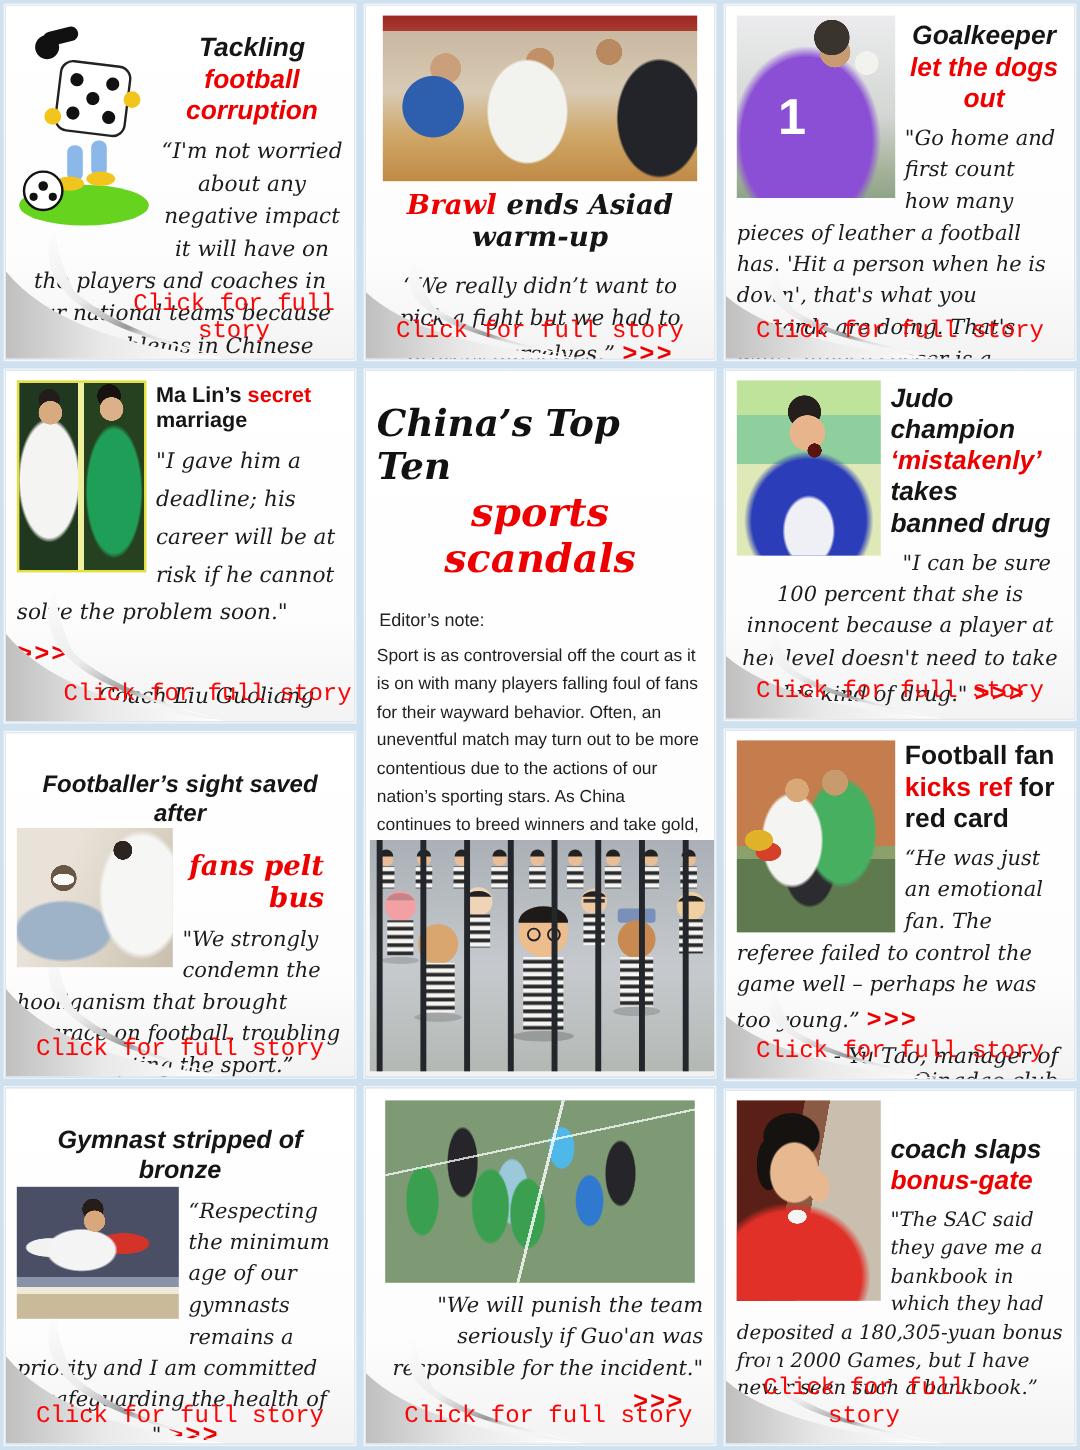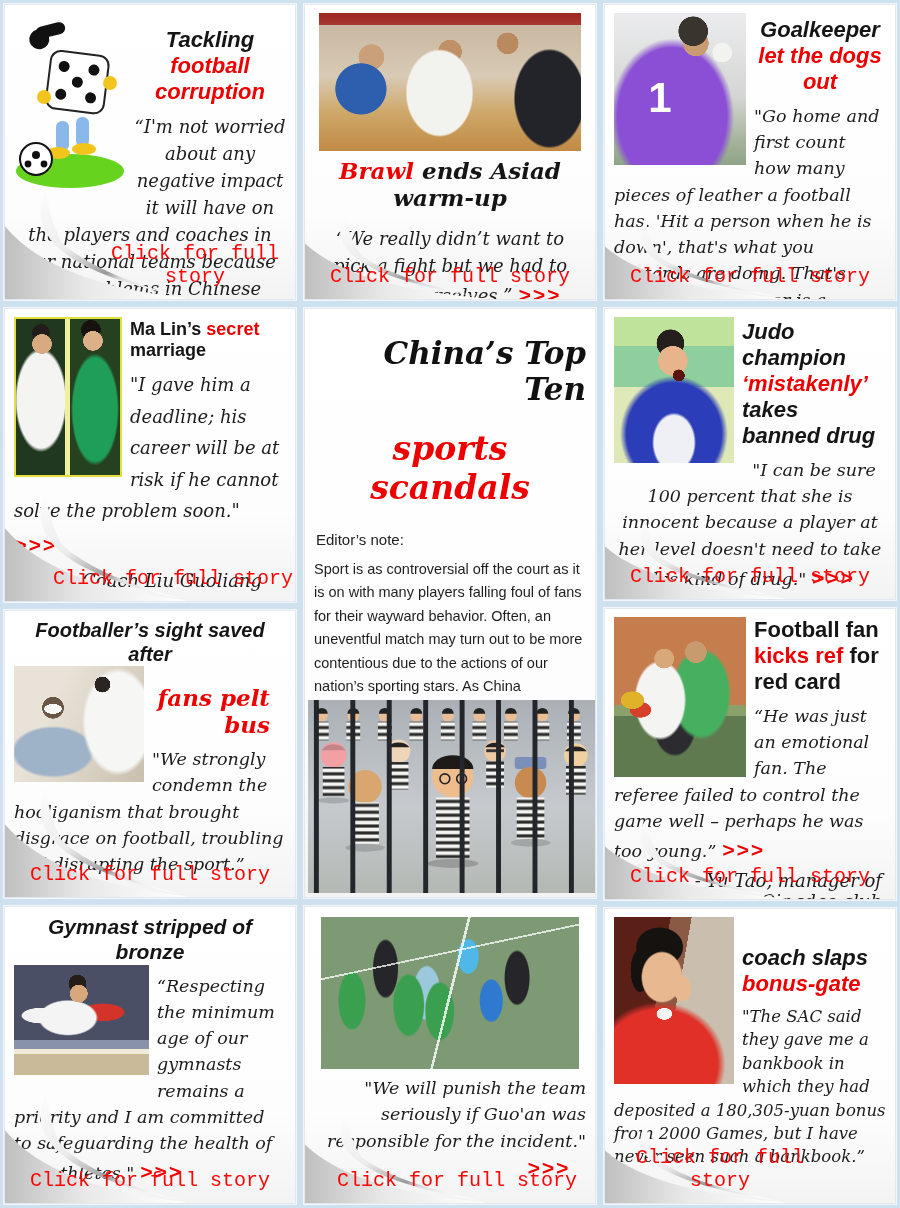--- a/index.html
+++ b/index.html
@@ -19,21 +19,21 @@
     background:linear-gradient(180deg,#ffffff 0%,#fdfdfd 70%,#f3f3f3 100%);
     border:1px solid #e2e8ee;
     box-shadow:0 0 0 1px #f2f6fa;
     overflow:hidden;
     padding:8px 9px;
   }
 
   
   .hl{font-weight:bold;color:#151515;line-height:1.18;}
   .hl .red{color:#ee0000;}
-  .hl.it{font-style:italic;}
+  .hl.it{font-style:italic;margin-top:24px;}
   .serif-it{font-family:"DejaVu Serif", serif;font-style:italic;font-weight:bold;}
   .quote{
     font-family:"DejaVu Serif", serif;font-style:italic;color:#1c1c1c;
     font-size:17.5px;line-height:1.5;margin-top:8px;
   }
   .attr{
     font-family:"DejaVu Serif", serif;font-style:italic;color:#1c1c1c;
     font-size:18px;margin-top:14px;text-align:center;
   }
   .arrows{
@@ -163,23 +163,23 @@
   .c-gymnast .quote{font-size:17.5px;}
   .c-footbrawl .hl{font-size:23px;text-align:center;margin-top:2px;}
   .c-footbrawl .quote{font-size:17.5px;text-align:right;margin-top:4px;}
   .c-footbrawl .arrline{text-align:right;padding-right:16px;margin-top:2px;}
   .c-diving .hl{font-size:22px;margin-top:2px;}
   .c-diving .quote{font-size:16.5px;line-height:1.42;}
 
   
   .c-center{padding-top:26px;}
   .c-center .t1{font-family:"DejaVu Serif", serif;font-style:italic;font-weight:bold;
-    font-size:31px;color:#111;text-align:right;}
+    font-size:31px;color:#111;text-align:left;}
   .c-center .t2{font-family:"DejaVu Serif", serif;font-style:italic;font-weight:bold;
-    font-size:33px;color:#ee0000;text-align:center;margin-top:22px;}
+    font-size:33px;color:#ee0000;text-align:center;}
   .c-center .note{font-size:15px;color:#222;margin:24px 0 10px 2px;}
   .c-center .intro{font-size:14.5px;line-height:1.62;color:#1e1e1e;}
   .c-center .ph-prison{position:absolute;left:3px;right:3px;bottom:4px;height:193px;width:auto;}
 </style>
 </head>
 <body>
 
 <svg style="position:absolute;width:0;height:0" aria-hidden="true">
   <defs>
     <linearGradient id="curlShadowGrad" x1="0" y1="0" x2="1" y2="0">

